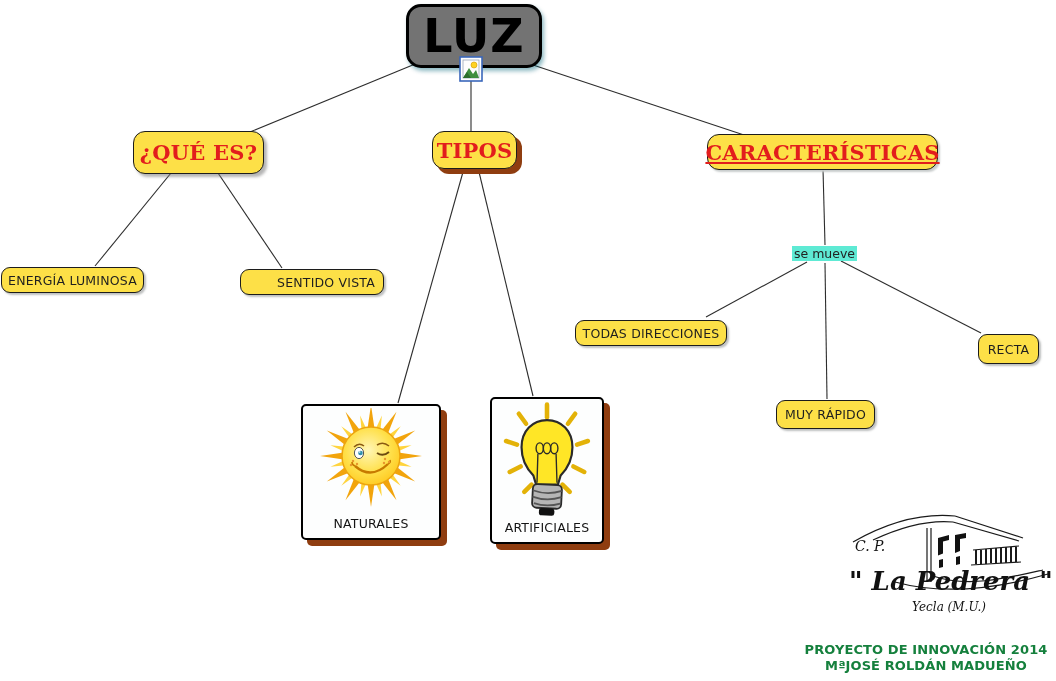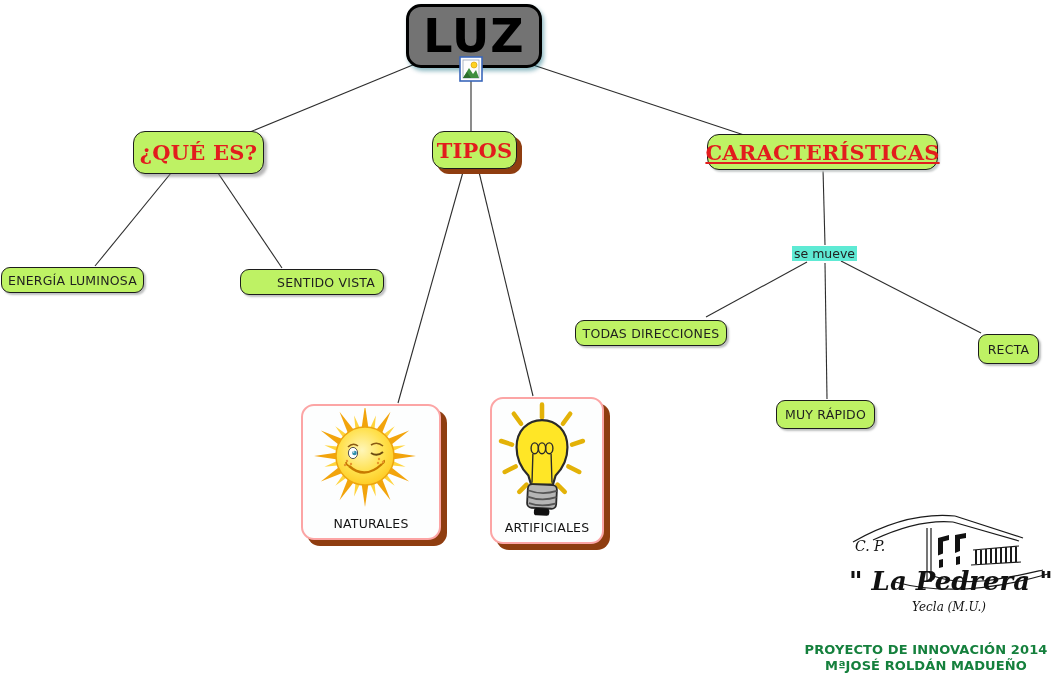--- a/index.html
+++ b/index.html
@@ -3,38 +3,38 @@
 <meta charset="utf-8">
 <style>
   html,body{margin:0;padding:0;background:#fff;}
   .canvas{
     position:relative;width:1056px;height:681px;background:#ffffff;
     font-family:"DejaVu Sans",sans-serif;overflow:hidden;
   }
   svg.edges{position:absolute;left:0;top:0;width:1056px;height:681px;}
   .node{
     position:absolute;display:flex;align-items:center;justify-content:center;
-    background:#bef264;border:1.4px solid #1c1c1c;border-radius:9px;
+    background:#fde047;border:1.4px solid #1c1c1c;border-radius:9px;
     color:#1f1f1f;font-size:12.5px;letter-spacing:.2px;white-space:nowrap;
     box-shadow:2px 2px 2px rgba(110,115,115,.45);
   }
   .topic{
     font-family:"DejaVu Serif","Liberation Serif",serif;font-weight:bold;
     color:#e21d1d;border-radius:12px;border-width:1.8px;
   }
   .luz-node{
     position:absolute;display:flex;align-items:center;justify-content:center;
     background:#737373;border:3px solid #000;border-radius:15px;
     font-weight:bold;font-size:46px;color:#000;letter-spacing:1px;
     box-shadow:2px 3px 4px rgba(0,100,120,.45);
   }
   .shadow-brown{box-shadow:5px 5px 0 #8f3d10;}
   .img-node{
-    position:absolute;background:#fdfefe;border:2px solid #fca5a5;border-radius:13px;
-    box-shadow:6px 6px 0 #8f3d10;display:flex;flex-direction:column;align-items:flex-start;
+    position:absolute;background:#fdfefe;border:2px solid #000000;border-radius:5px;
+    box-shadow:6px 6px 0 #8f3d10;display:flex;flex-direction:column;align-items:center;
   }
   .img-node .caption{
     position:absolute;bottom:7px;width:100%;text-align:center;
     font-size:12.5px;color:#141414;letter-spacing:.2px;
   }
   .link-phrase{
     position:absolute;font-size:12.5px;color:#222;background:#5eead4;padding:0 2px;
   }
   .pic-icon{position:absolute;}
   .logo{position:absolute;}

